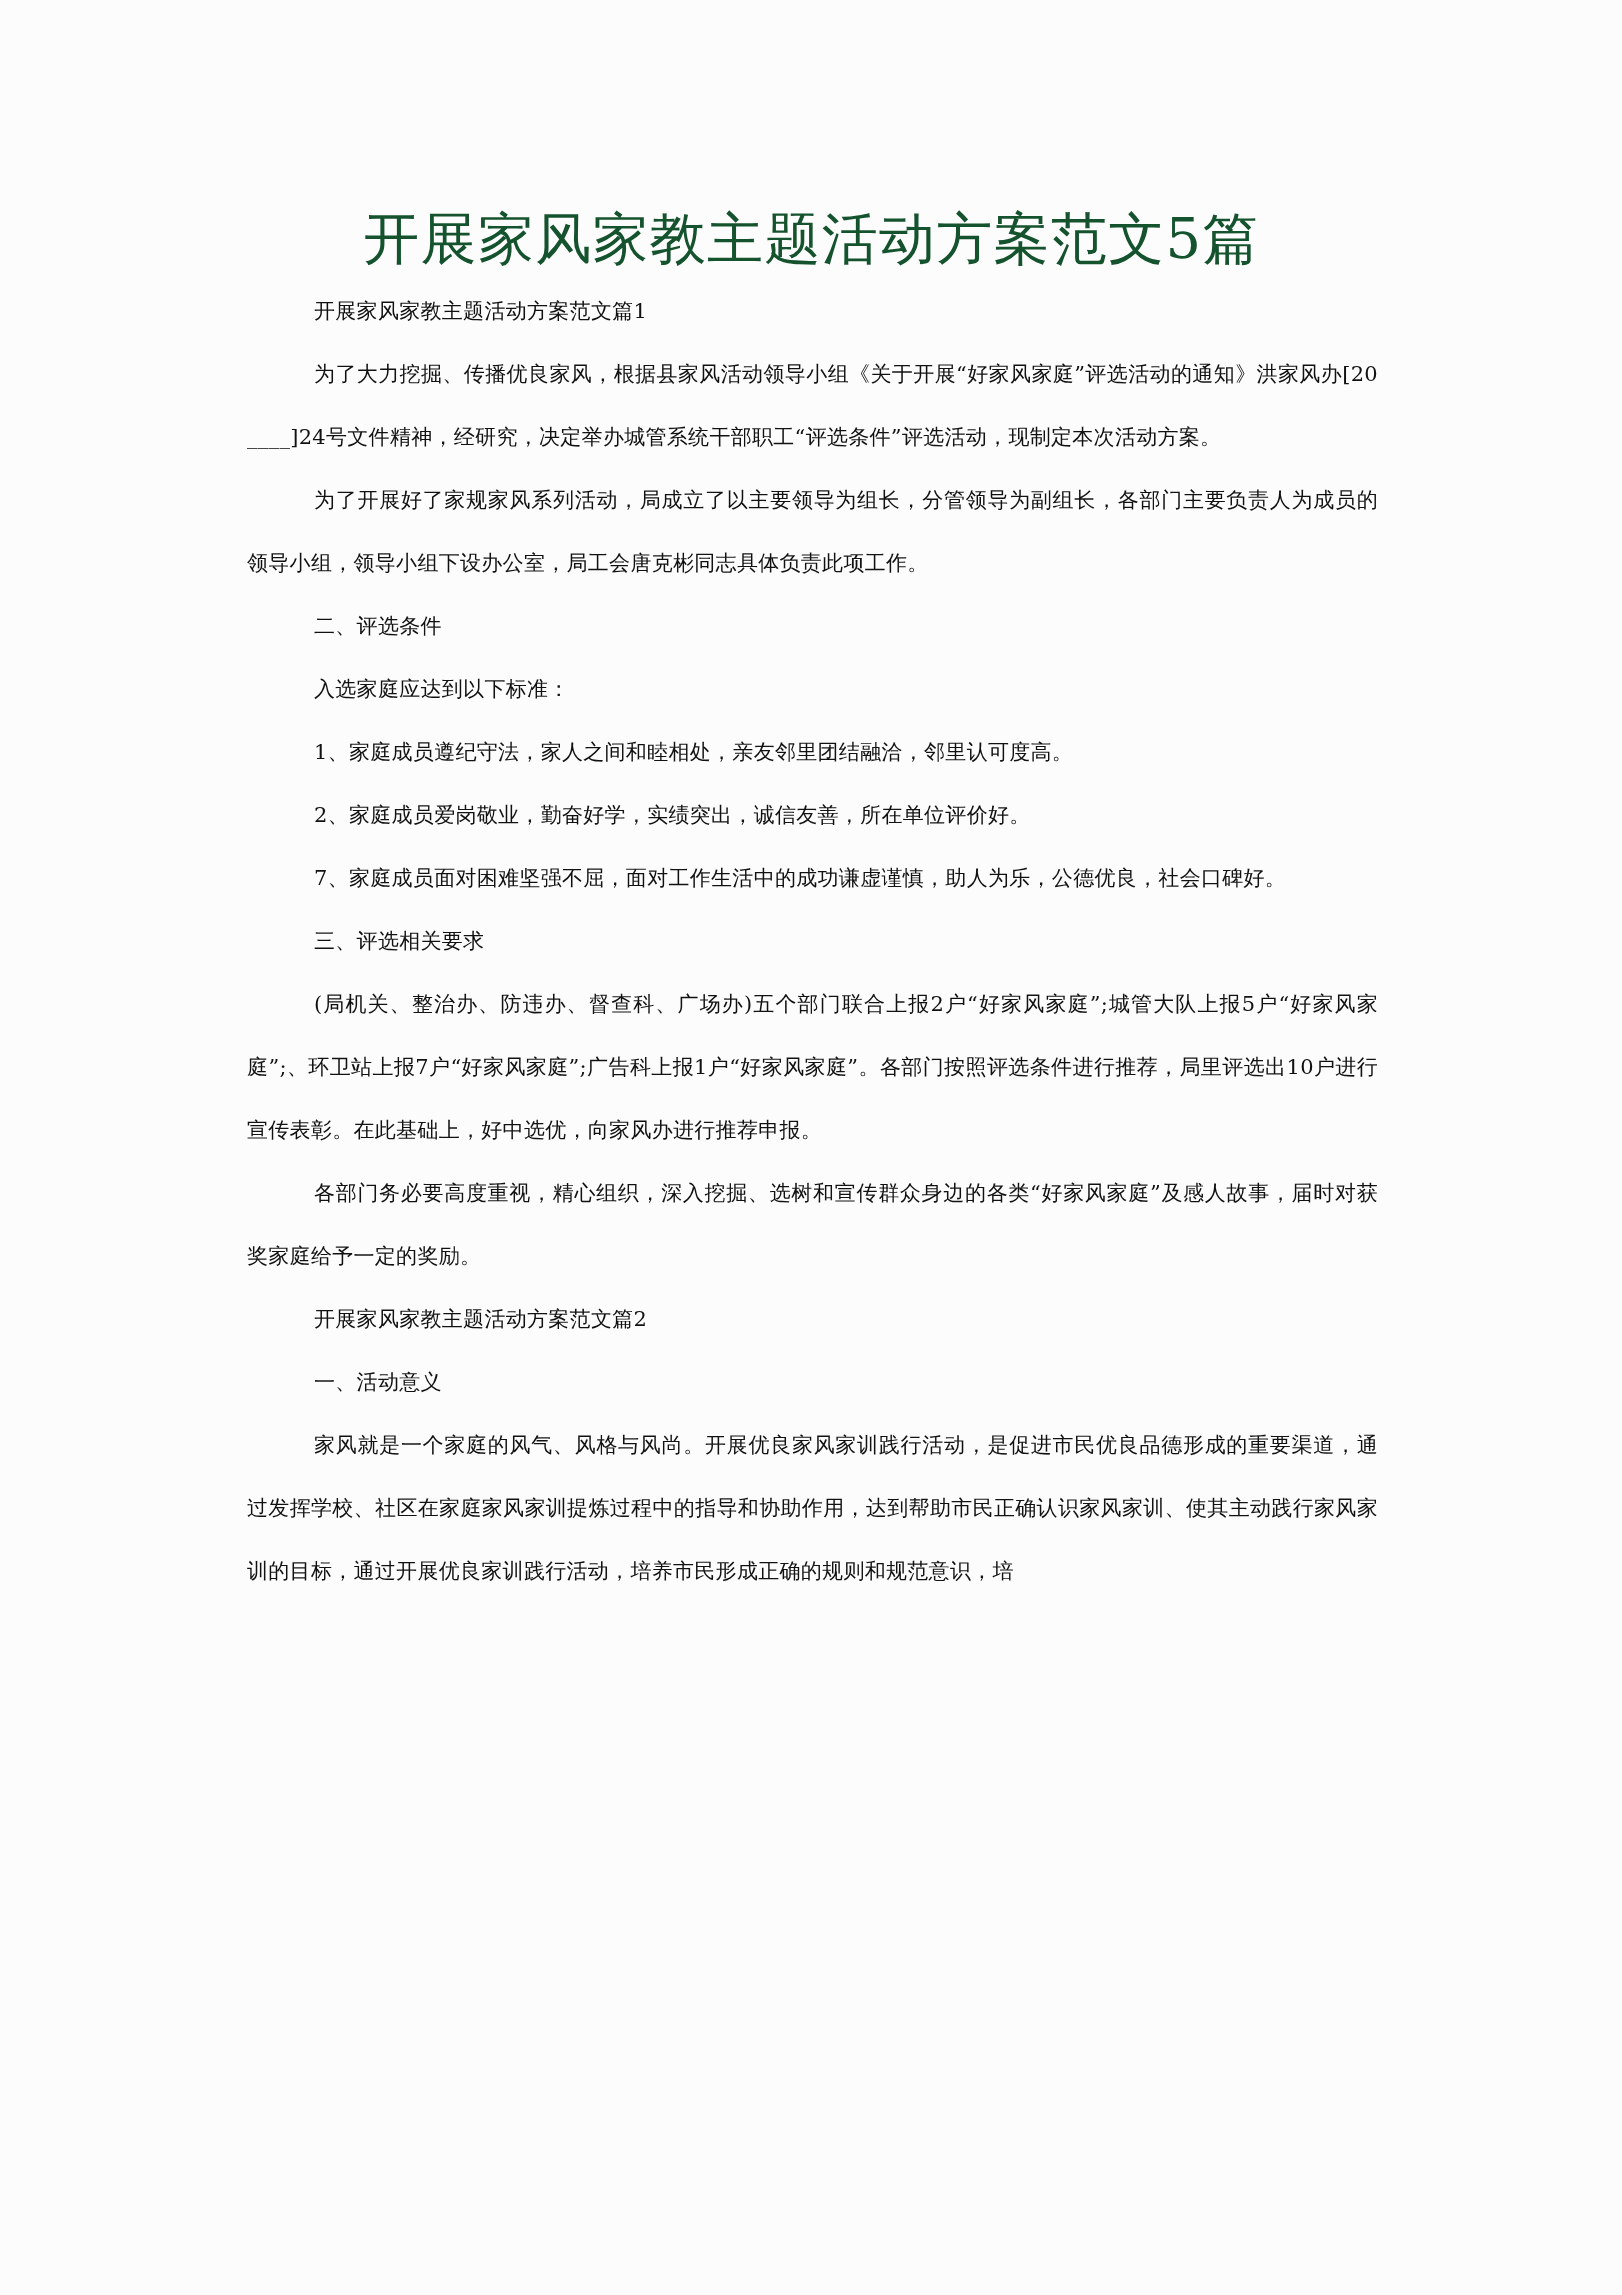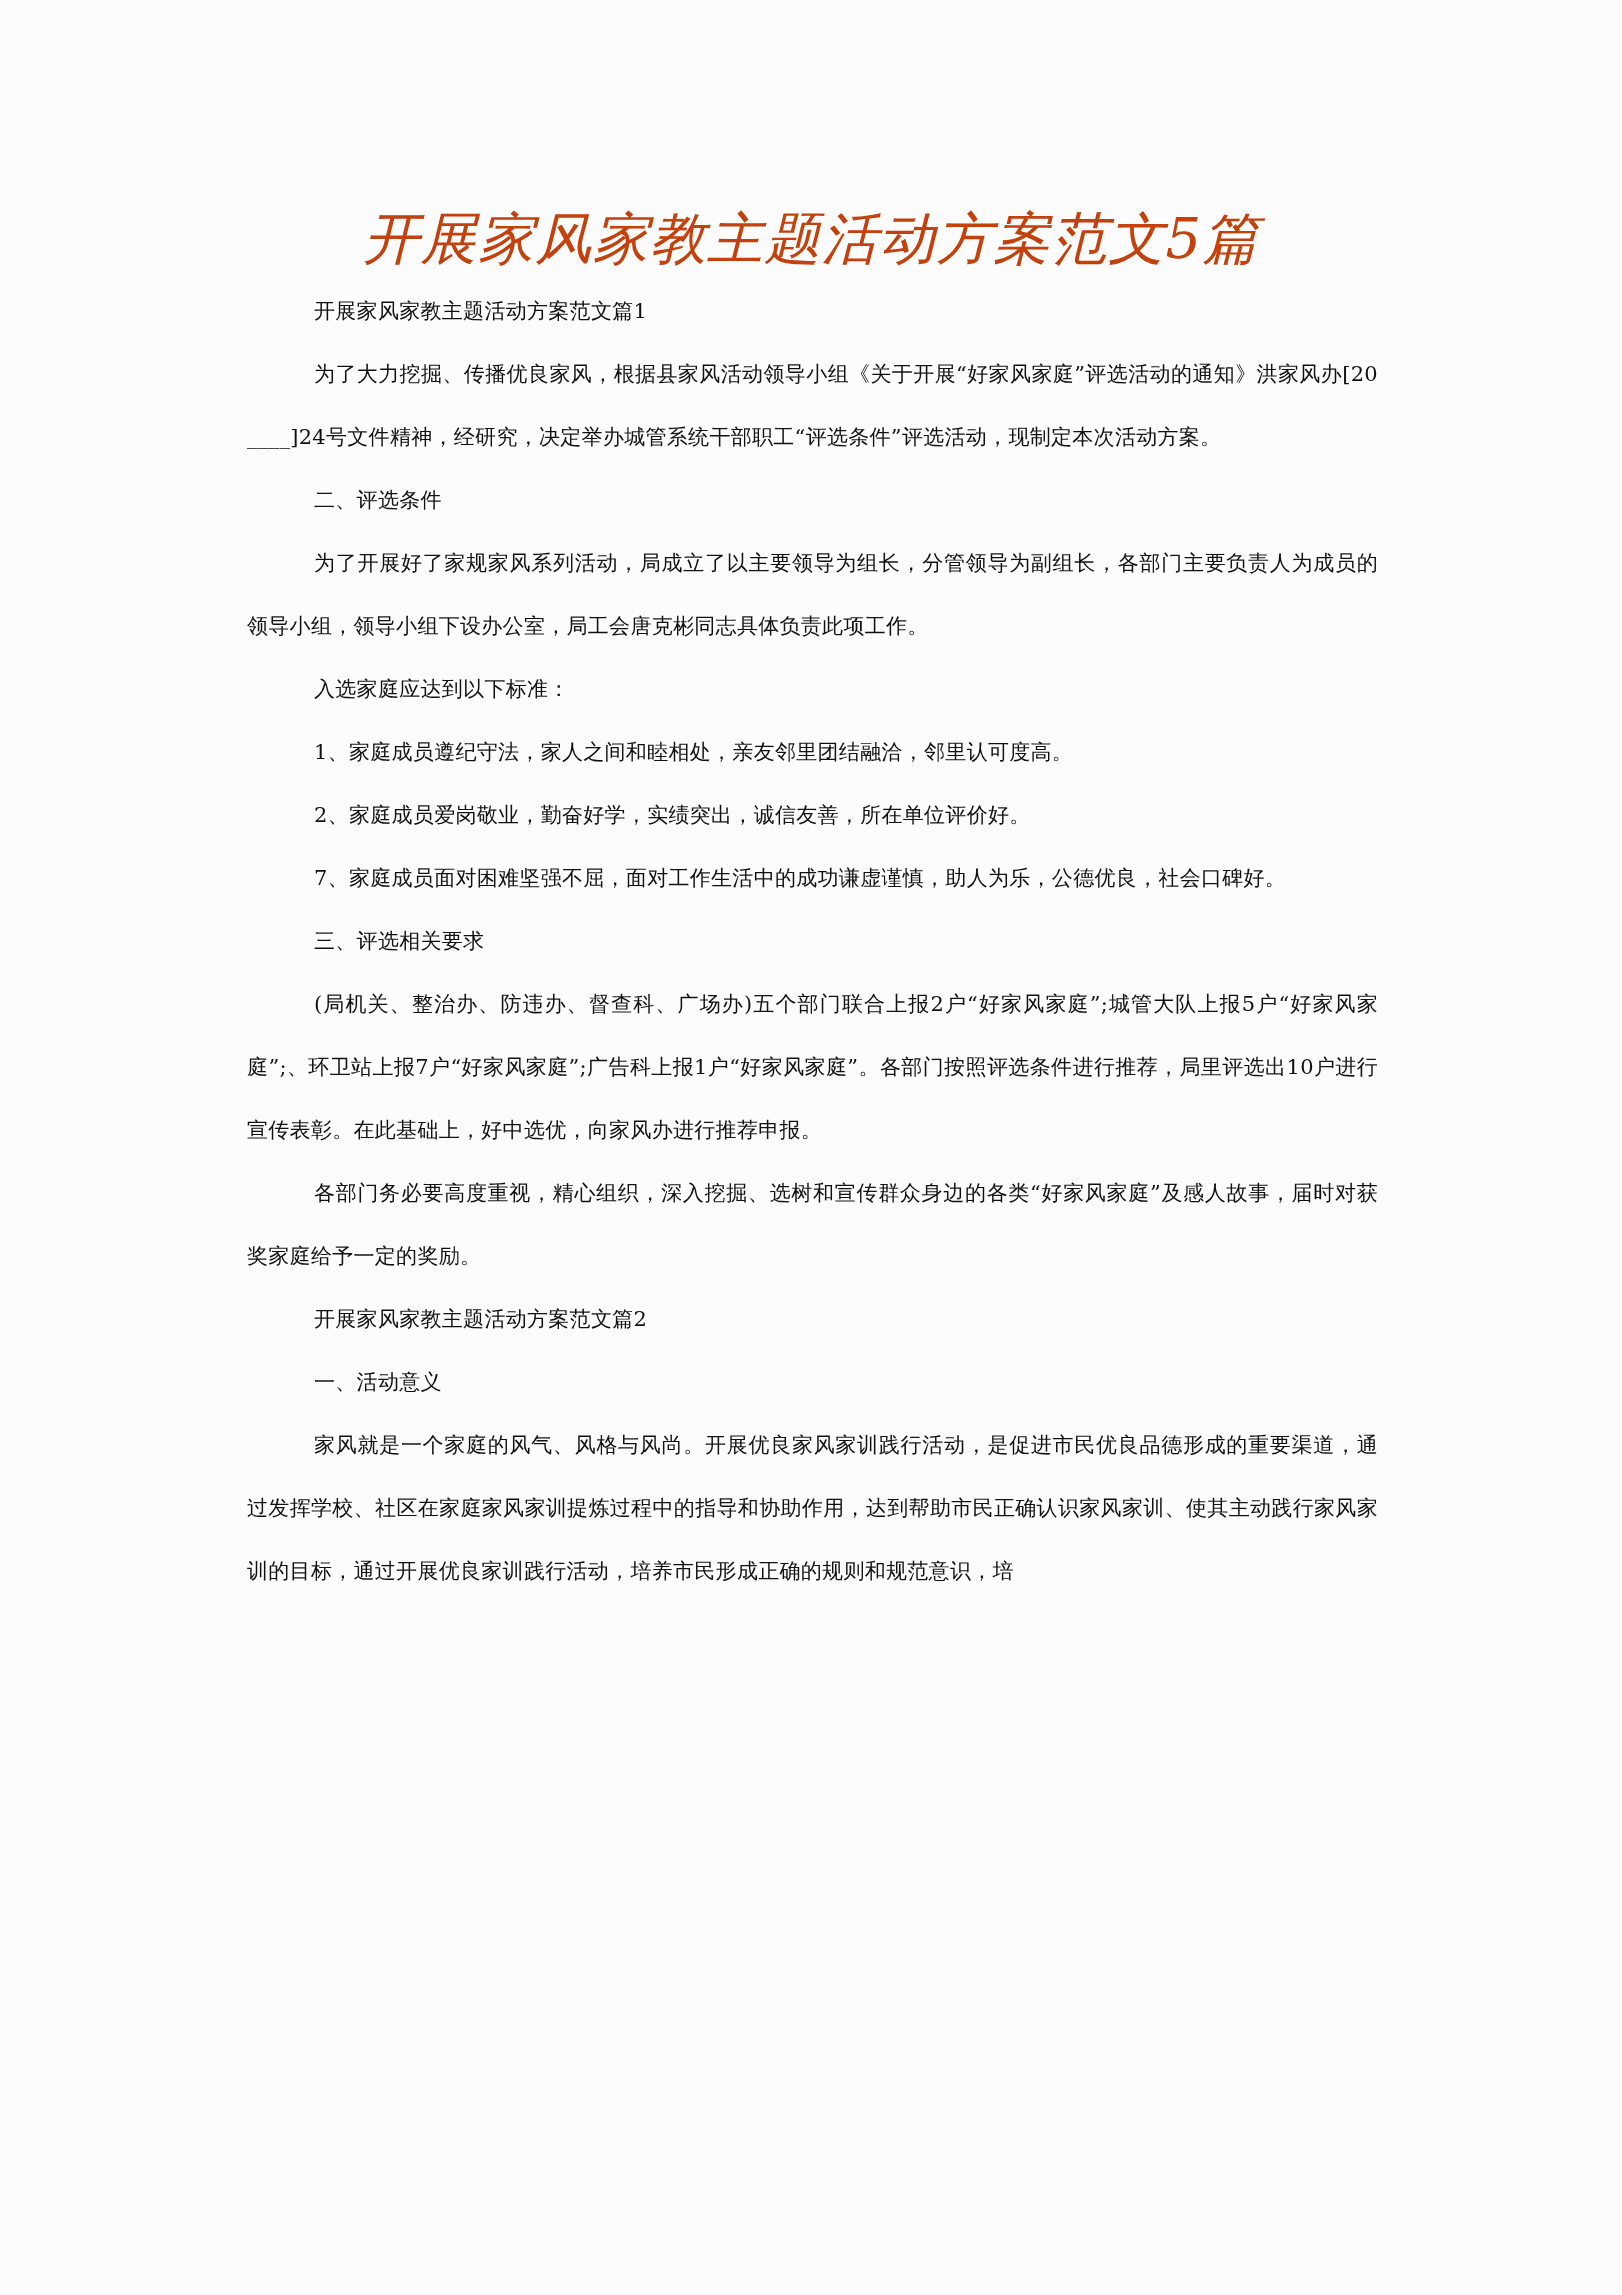--- a/index.html
+++ b/index.html
@@ -28,22 +28,21 @@
     left: 0;
     width: 1623px;
     top: 196px;
     height: 85px;
     line-height: 85px;
     text-align: center;
     font-size: 56px;
     font-weight: normal;
     letter-spacing: 1.3px;
     margin: 0;
-    color: #c2410c;
-    font-style: italic;
+    color: #14532d;
   }
   .body-text {
     position: absolute;
     left: 247px;
     top: 280px;
     width: 1131px;
   }
   .para {
     margin: 0;
     font-size: 21px;
@@ -59,22 +58,22 @@
 </style>
 </head>
 <body>
 
 <div class="page">
   <h1 class="doc-title">开展家风家教主题活动方案范文5篇</h1>
 
   <div class="body-text">
     <p class="para indent">开展家风家教主题活动方案范文篇1</p>
     <p class="para indent">为了大力挖掘、传播优良家风，根据县家风活动领导小组《关于开展“好家风家庭”评选活动的通知》洪家风办[20____]24号文件精神，经研究，决定举办城管系统干部职工“评选条件”评选活动，现制定本次活动方案。</p>
+    <p class="para indent">为了开展好了家规家风系列活动，局成立了以主要领导为组长，分管领导为副组长，各部门主要负责人为成员的领导小组，领导小组下设办公室，局工会唐克彬同志具体负责此项工作。</p>
     <p class="para indent">二、评选条件</p>
-    <p class="para indent">为了开展好了家规家风系列活动，局成立了以主要领导为组长，分管领导为副组长，各部门主要负责人为成员的领导小组，领导小组下设办公室，局工会唐克彬同志具体负责此项工作。</p>
     <p class="para indent">入选家庭应达到以下标准：</p>
     <p class="para indent">1、家庭成员遵纪守法，家人之间和睦相处，亲友邻里团结融洽，邻里认可度高。</p>
     <p class="para indent">2、家庭成员爱岗敬业，勤奋好学，实绩突出，诚信友善，所在单位评价好。</p>
     <p class="para indent">7、家庭成员面对困难坚强不屈，面对工作生活中的成功谦虚谨慎，助人为乐，公德优良，社会口碑好。</p>
     <p class="para indent">三、评选相关要求</p>
     <p class="para indent">(局机关、整治办、防违办、督查科、广场办)五个部门联合上报2户“好家风家庭”;城管大队上报5户“好家风家庭”;、环卫站上报7户“好家风家庭”;广告科上报1户“好家风家庭”。各部门按照评选条件进行推荐，局里评选出10户进行宣传表彰。在此基础上，好中选优，向家风办进行推荐申报。</p>
     <p class="para indent">各部门务必要高度重视，精心组织，深入挖掘、选树和宣传群众身边的各类“好家风家庭”及感人故事，届时对获奖家庭给予一定的奖励。</p>
     <p class="para indent">开展家风家教主题活动方案范文篇2</p>
     <p class="para indent">一、活动意义</p>
     <p class="para indent">家风就是一个家庭的风气、风格与风尚。开展优良家风家训践行活动，是促进市民优良品德形成的重要渠道，通过发挥学校、社区在家庭家风家训提炼过程中的指导和协助作用，达到帮助市民正确认识家风家训、使其主动践行家风家训的目标，通过开展优良家训践行活动，培养市民形成正确的规则和规范意识，培</p>

